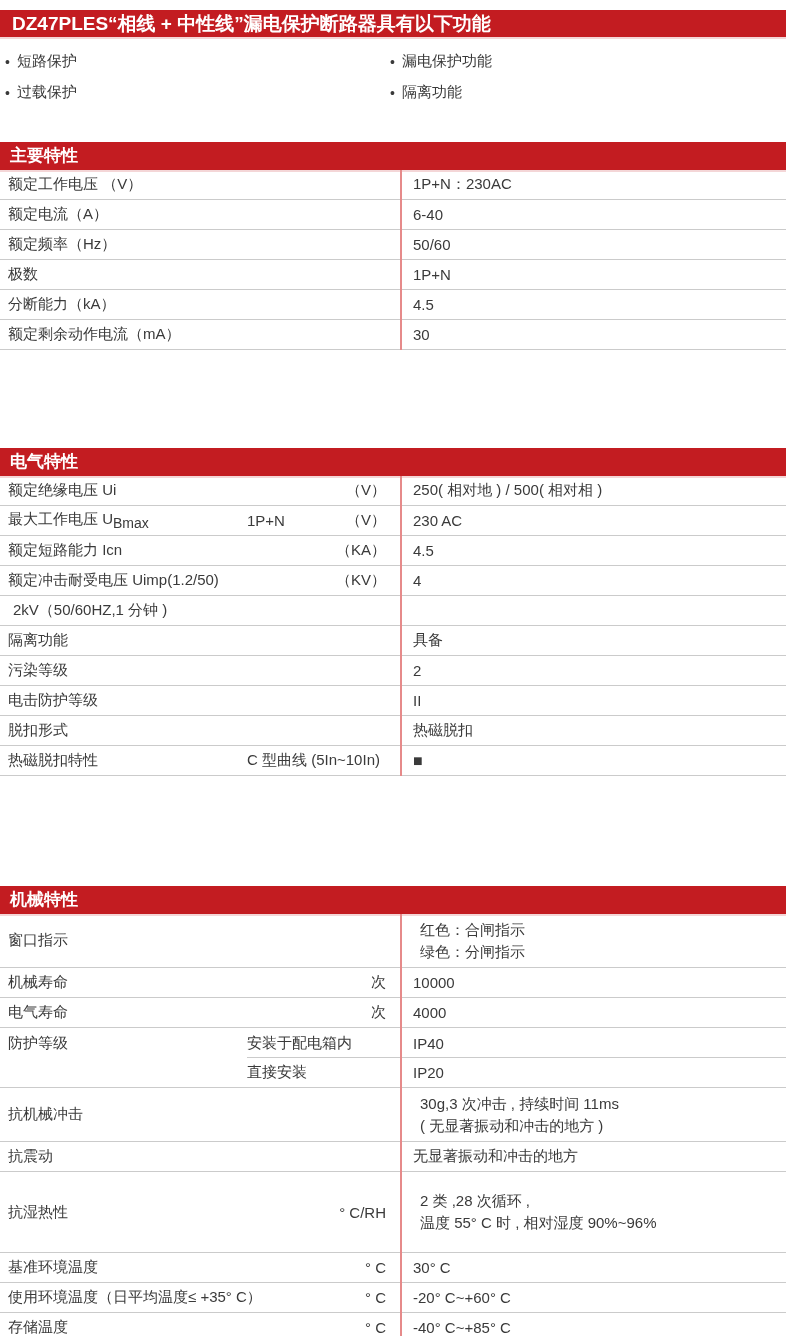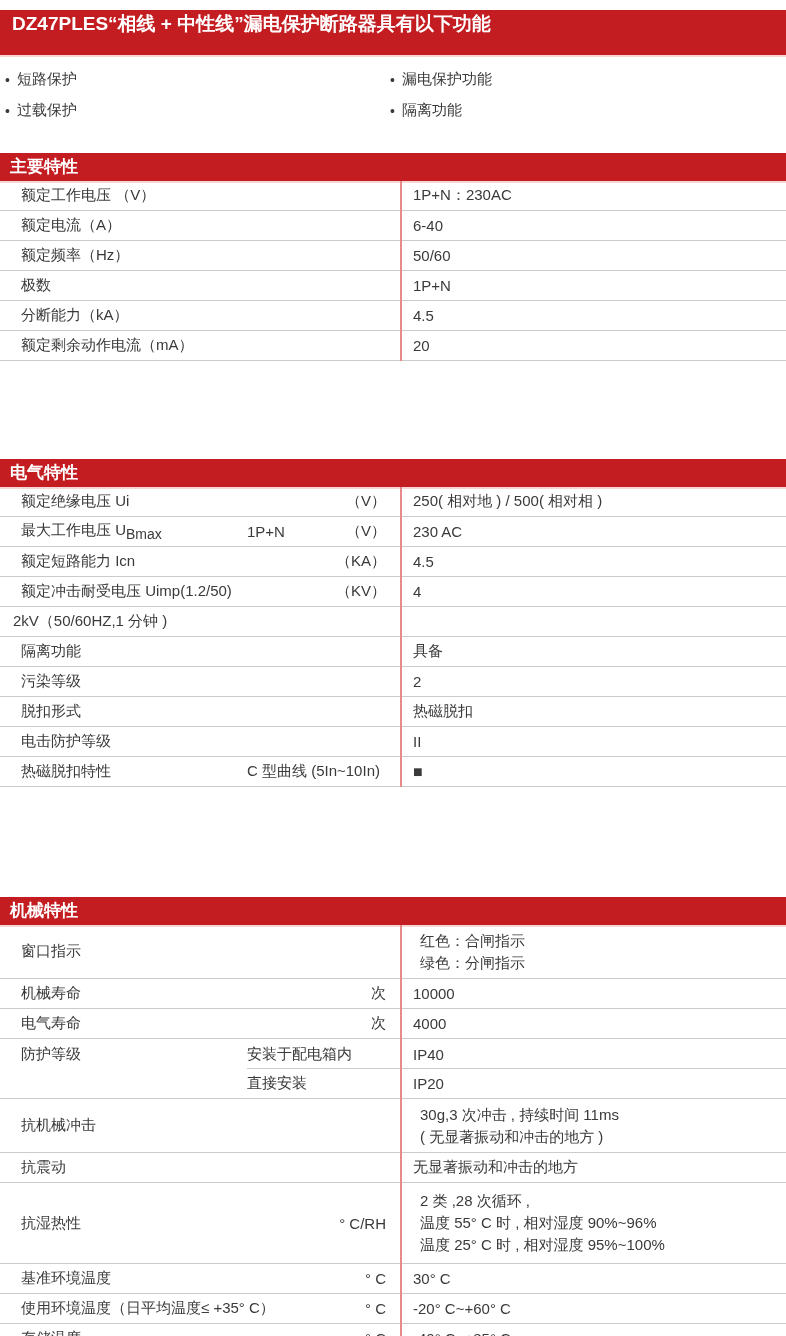--- a/index.html
+++ b/index.html
@@ -10,34 +10,34 @@
   }
   html,body{margin:0;padding:0;}
   body{
     width:786px;height:1336px;overflow:hidden;background:#ffffff;
     font-family:"Liberation Sans","DejaVu Sans",sans-serif;
     color:var(--text-dark,#3A3A3A);
     -webkit-font-smoothing:antialiased;
   }
   
   .banner{
-    margin-top:10px;height:45px;line-height:27px;background:var(--brand-red,#C31C21);
+    margin-top:10px;height:27px;line-height:27px;background:var(--brand-red,#C31C21);
     color:#fff;font-weight:bold;font-size:19px;padding-left:12px;
     box-shadow:0 2px 0 rgba(195,28,33,0.18);
     white-space:nowrap;
   }
   
   .features{display:flex;margin:9px 0 0 5px;}
   .fcol{display:flex;flex-direction:column;}
   .fcol.left{width:385px;flex:none;}
   .feat{display:flex;align-items:center;height:31px;font-size:15px;}
   .bullet{margin-right:7px;font-size:14px;line-height:1;}
   
   .section{width:786px;}
-  .s1{margin-top:27px;border-radius:12px;}
+  .s1{margin-top:34px;border-radius:12px;}
   .s2{margin-top:98px;}
   .s3{margin-top:110px;}
   .band{
     height:28px;line-height:28px;background:var(--brand-red,#C31C21);
     color:#fff;font-weight:bold;font-size:17px;padding-left:10px;
     box-shadow:0 2px 0 rgba(195,28,33,0.18);
   }
   .tbody{position:relative;}
   .tbody::before{
     content:"";position:absolute;left:400px;top:0;bottom:0;width:2px;
@@ -50,21 +50,21 @@
   }
   .row.h2{min-height:53px;}
   .row.h3{min-height:80px;}
   .row.nb{border-bottom:none;min-height:30px;}
   .row.pb::after{
     content:"";position:absolute;left:247px;right:0;bottom:0;height:1px;
     background:var(--row-line,#CBCBCB);z-index:1;
   }
   .cl{
     flex:0 0 400px;display:flex;align-items:center;
-    padding-left:21px;box-sizing:border-box;
+    padding-left:8px;box-sizing:border-box;
   }
   .lbl{white-space:nowrap;}
   .lbl sub{font-size:14px;}
   .mid{position:absolute;left:247px;top:0;bottom:0;display:flex;align-items:center;white-space:nowrap;z-index:1;}
   .unit{margin-left:auto;padding-right:14px;white-space:nowrap;}
   .cv{
     flex:1;display:flex;align-items:center;padding-left:13px;box-sizing:border-box;
   }
   .cv.lines{flex-direction:column;align-items:flex-start;justify-content:center;line-height:22px;padding-left:20px;}
   .cv .sq{font-size:16px;line-height:1;}
@@ -127,21 +127,21 @@
     <div class="row">
       <div class="cl">
           <span class="lbl">分断能力（kA）</span>
         </div>
       <div class="cv">4.5</div>
     </div>
     <div class="row">
       <div class="cl">
           <span class="lbl">额定剩余动作电流（mA）</span>
         </div>
-      <div class="cv">20</div>
+      <div class="cv">30</div>
     </div>
   </div>
 </div>
 
 <div class="section s2">
   <div class="band">电气特性</div>
   <div class="tbody">
     <div class="row">
       <div class="cl">
         <span class="lbl">额定绝缘电压 Ui</span>
@@ -181,29 +181,29 @@
       <div class="cv">具备</div>
     </div>
     <div class="row">
       <div class="cl">
           <span class="lbl">污染等级</span>
         </div>
       <div class="cv">2</div>
     </div>
     <div class="row">
       <div class="cl">
+          <span class="lbl">电击防护等级</span>
+        </div>
+      <div class="cv">II</div>
+    </div>
+    <div class="row">
+      <div class="cl">
           <span class="lbl">脱扣形式</span>
         </div>
       <div class="cv">热磁脱扣</div>
-    </div>
-    <div class="row">
-      <div class="cl">
-          <span class="lbl">电击防护等级</span>
-        </div>
-      <div class="cv">II</div>
     </div>
     <div class="row">
       <div class="cl">
         <span class="lbl">热磁脱扣特性</span>
         <span class="mid">C 型曲线 (5In~10In)</span>
       </div>
       <div class="cv">
           <span class="sq">■</span>
         </div>
     </div>
@@ -266,21 +266,20 @@
       <div class="cv">无显著振动和冲击的地方</div>
     </div>
     <div class="row h3">
       <div class="cl">
         <span class="lbl">抗湿热性</span>
         <span class="unit">° C/RH</span>
       </div>
       <div class="cv lines">
         <div>2 类 ,28 次循环 ,</div>
         <div>温度 55° C 时 , 相对湿度 90%~96%</div>
-        <div>温度 25° C 时 , 相对湿度 95%~100%</div>
       </div>
     </div>
     <div class="row">
       <div class="cl">
         <span class="lbl">基准环境温度</span>
         <span class="unit">° C</span>
       </div>
       <div class="cv">30° C</div>
     </div>
     <div class="row">

